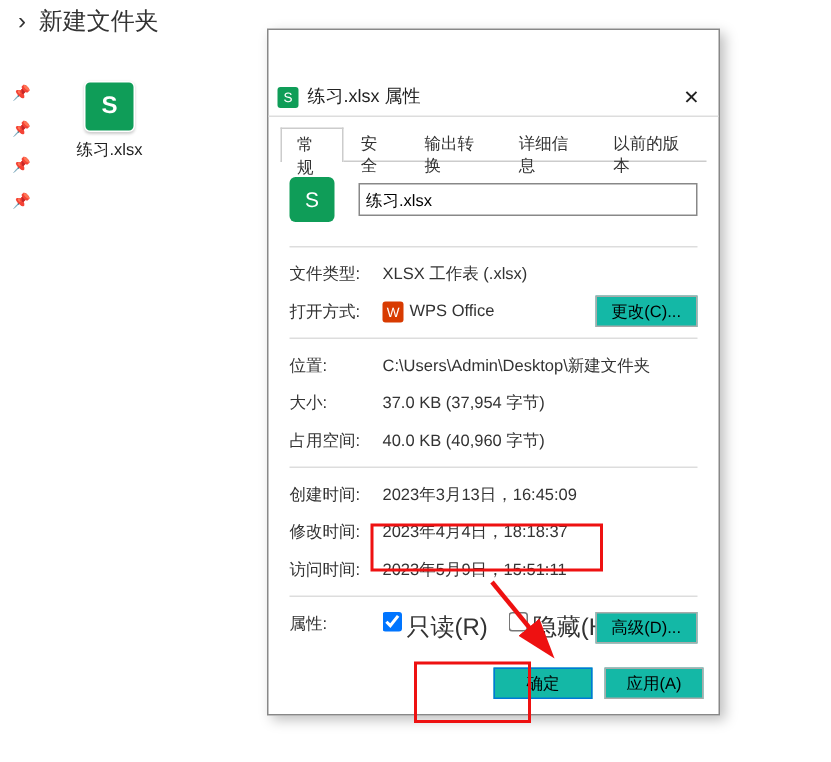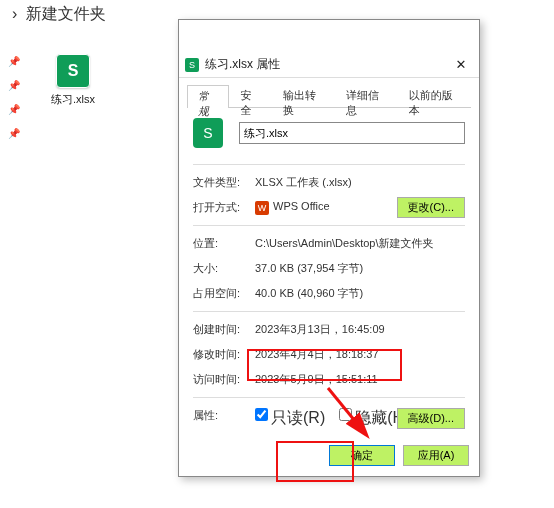--- a/index.html
+++ b/index.html
@@ -16,36 +16,36 @@
 
 .dialog { position: absolute; top: 19px; left: 178px; width: 302px; height: 458px; background: #fff; border: 1px solid #888; box-shadow: 3px 3px 8px rgba(0,0,0,0.25); }
 .dlg-titlebar { height: 26px; display: flex; align-items: center; padding: 0 6px; border-bottom: 1px solid #ddd; margin-top: 32px; }
 .dlg-titlebar .ticon { width: 14px; height: 14px; background: #0f9d58; border-radius: 2px; margin-right: 6px; display: flex; align-items: center; justify-content: center; color: #fff; font-size: 9px; }
 .dlg-titlebar .ticon::after { content: "S"; }
 .dlg-title { font-size: 12px; color: #222; flex: 1; }
 .dlg-close { width: 24px; height: 20px; display: flex; align-items: center; justify-content: center; font-size: 13px; color: #222; }
 
 .tabs { display: flex; height: 24px; border-bottom: 1px solid #ccc; margin: 6px 8px 0; }
 .tab { padding: 3px 10px; font-size: 11px; color: #333; border: 1px solid transparent; border-bottom: none; }
-.tab.active { border-color: #ccc; background: #fff; position: relative; top: 1px; font-style: italic; }
+.tab.active { border-color: #ccc; background: #fff; position: relative; top: 1px; }
 
 .dlg-body { padding: 10px 14px 0; font-size: 11px; color: #333; }
 .row { display: flex; align-items: center; margin-bottom: 10px; }
 .row.tallgap { margin-bottom: 16px; }
 .label { width: 62px; flex-shrink: 0; }
 .val { flex: 1; }
 .bigicon { width: 30px; height: 30px; background: #0f9d58; border-radius: 4px; display: flex; align-items: center; justify-content: center; color: #fff; font-size: 14px; margin-right: 16px; }
 .bigicon::after { content: "S"; }
 .name-input { flex: 1; height: 22px; border: 1px solid #888; padding: 0 4px; font-size: 11px; }
 .hr { border: none; border-top: 1px solid #ddd; margin: 6px 0 10px; }
 
 .wps-icon { display: inline-block; width: 14px; height: 14px; background: #d83b01; border-radius: 2px; color: #fff; font-size: 9px; text-align: center; line-height: 14px; margin-right: 4px; vertical-align: middle; }
 .wps-icon::after { content: "W"; }
 
-.btn { height: 21px; padding: 0 10px; font-size: 11px; border: 1px solid #aaa; background: #bef264; display: inline-flex; align-items: center; justify-content: center; min-width: 66px; }
+.btn { height: 21px; padding: 0 10px; font-size: 11px; border: 1px solid #aaa; background: #14b8a6; display: inline-flex; align-items: center; justify-content: center; min-width: 66px; }
 
 .attrs-row { display: flex; align-items: flex-start; }
 .chk { margin-right: 3px; }
 .chk-label { font-size: 16px; margin-right: 14px; }
 
 .dlg-footer { position: absolute; bottom: 10px; right: 10px; display: flex; gap: 8px; }
 
 .redbox1 { position: absolute; border: 2px solid #e11; pointer-events: none; }
 .redbox-attrs { top: 349px; left: 247px; width: 155px; height: 32px; }
 .redbox-ok { top: 441px; left: 276px; width: 78px; height: 41px; }

